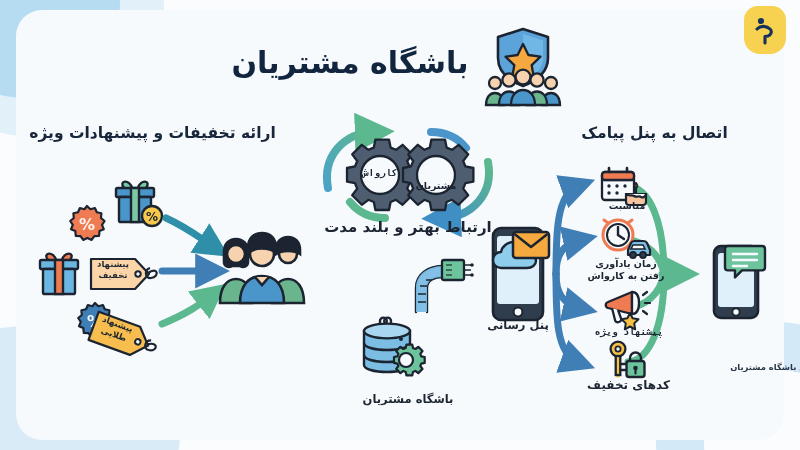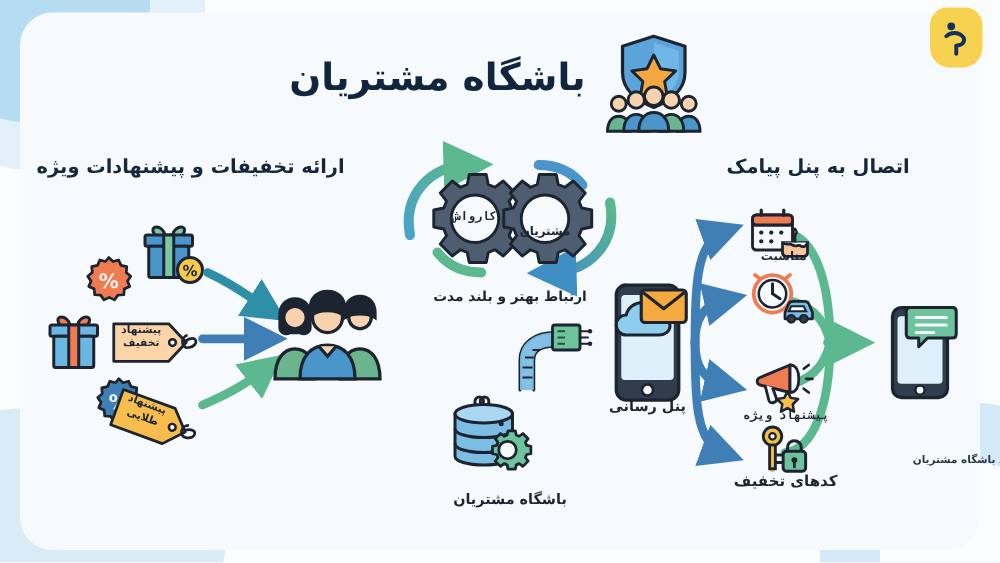--- a/index.html
+++ b/index.html
@@ -213,21 +213,21 @@
       </g>
 
       <g transform="translate(118,49)">
         <path d="M-33 -7 l8-1.6 2.2-5.4 -5-6.6 9.6-9.6 6.6 5 5.4-2.2 1.6-8 h13.6 l1.6 8 5.4 2.2 6.6-5 9.6 9.6 -5 6.6 2.2 5.4 8 1.6 v13.6 l-8 1.6 -2.2 5.4 5 6.6 -9.6 9.6 -6.6-5 -5.4 2.2 -1.6 8 h-13.6 l-1.6-8 -5.4-2.2 -6.6 5 -9.6-9.6 5-6.6 -2.2-5.4 -8-1.6 Z" fill="#4e5e70" stroke="#1b2430" stroke-width="2.3" stroke-linejoin="round"></path>
         <circle cx="0" cy="0" r="19" fill="#f7fafd" stroke="#1b2430" stroke-width="2.3"></circle>
       </g>
     </svg>
   </div>
   <div class="t" style="left:348px;top:168px;width:64px;font-size:9.5px;color:#1b2430;font-family:Liberation Mono, monospace;">کارواش</div>
   <div class="t" style="left:404px;top:168px;width:64px;font-size:9.5px;color:#1b2430;margin-top:12px;">مشتریان</div>
-  <div class="t cap" style="left:318px;top:231px;width:180px;font-size:11px;">ارتباط بهتر و بلند مدت</div>
+  <div class="t cap" style="left:318px;top:218px;width:180px;font-size:15px;">ارتباط بهتر و بلند مدت</div>
 
   <div class="icn" style="left:358px;top:310px;">
     <svg width="68" height="76" viewBox="0 0 68 76">
       <g stroke="#1b2430" stroke-width="2.4" fill="none">
         <path d="M22 15 v-4 a3.4 3.4 0 1 1 3.4 3.4"></path>
         <path d="M33 15 v-4 a3.4 3.4 0 1 0 -3.4 3.4"></path>
       </g>
       <g stroke="#1b2430" stroke-width="2.4">
         <path d="M6 21 h46 v34 c0 4-10 7-23 7 s-23-3-23-7 Z" fill="#7cbde4"></path>
         <ellipse cx="29" cy="21" rx="23" ry="7.4" fill="#a9d6f0"></ellipse>
@@ -343,20 +343,24 @@
       <path d="M18 9 V17 L24 21" stroke="#1b2430" stroke-width="2.4" fill="none" stroke-linecap="round"></path>
       <path d="M8 5 l-4-3 M28 5 l4-3" stroke="#ef7b52" stroke-width="3" stroke-linecap="round"></path>
       <g transform="translate(26,20)">
         <path d="M2 12 l3-7 c0.6-1.4 2-2 3.4-2 h9.2 c1.4 0 2.8 0.6 3.4 2 l3 7 v5 h-22 Z" fill="#7cbde4" stroke="#1b2430" stroke-width="2.2" stroke-linejoin="round"></path>
         <path d="M5 11 l2-4 h10 l2 4 Z" fill="#f7fafd" stroke="#1b2430" stroke-width="1.6"></path>
         <circle cx="7" cy="17" r="3" fill="#2f3d4c" stroke="#1b2430" stroke-width="1.8"></circle>
         <circle cx="17" cy="17" r="3" fill="#2f3d4c" stroke="#1b2430" stroke-width="1.8"></circle>
       </g>
     </svg>
   </div>
+  <div class="t cap wrap" style="left:578px;top:258px;width:96px;font-size:9.5px;line-height:1.3;">
+    <span>زمان یادآوری</span><br>
+    <span>رفتن به کارواش</span>
+  </div>
 
   <div class="icn" style="left:602px;top:288px;">
     <svg width="50" height="42" viewBox="0 0 50 42">
       <path d="M6 14 L30 4 v22 L6 20 c-3-1-3-5 0-6 Z" fill="#ef7b52" stroke="#1b2430" stroke-width="2.3" stroke-linejoin="round"></path>
       <path d="M30 4 c5 0 7 5 7 11 s-2 11-7 11 Z" fill="#f7fafd" stroke="#1b2430" stroke-width="2.3" stroke-linejoin="round"></path>
       <path d="M10 20 l3 12 c0.4 2 2 2.6 4 2 c2-0.6 2.6-2 2-3.6 L16 22" fill="#f7fafd" stroke="#1b2430" stroke-width="2.3" stroke-linejoin="round"></path>
       <g stroke="#1b2430" stroke-width="2.2" stroke-linecap="round">
         <path d="M41 7 l4-3 M43 15 h5 M41 23 l4 3"></path>
       </g>
       <path d="M34 28 l2.6 5.3 5.9 0.9 -4.3 4.2 1 5.9 -5.2-2.8 -5.2 2.8 1-5.9 -4.3-4.2 5.9-0.9 Z" fill="#f5c043" stroke="#1b2430" stroke-width="2" stroke-linejoin="round" transform="translate(-6,-3)"></path>

